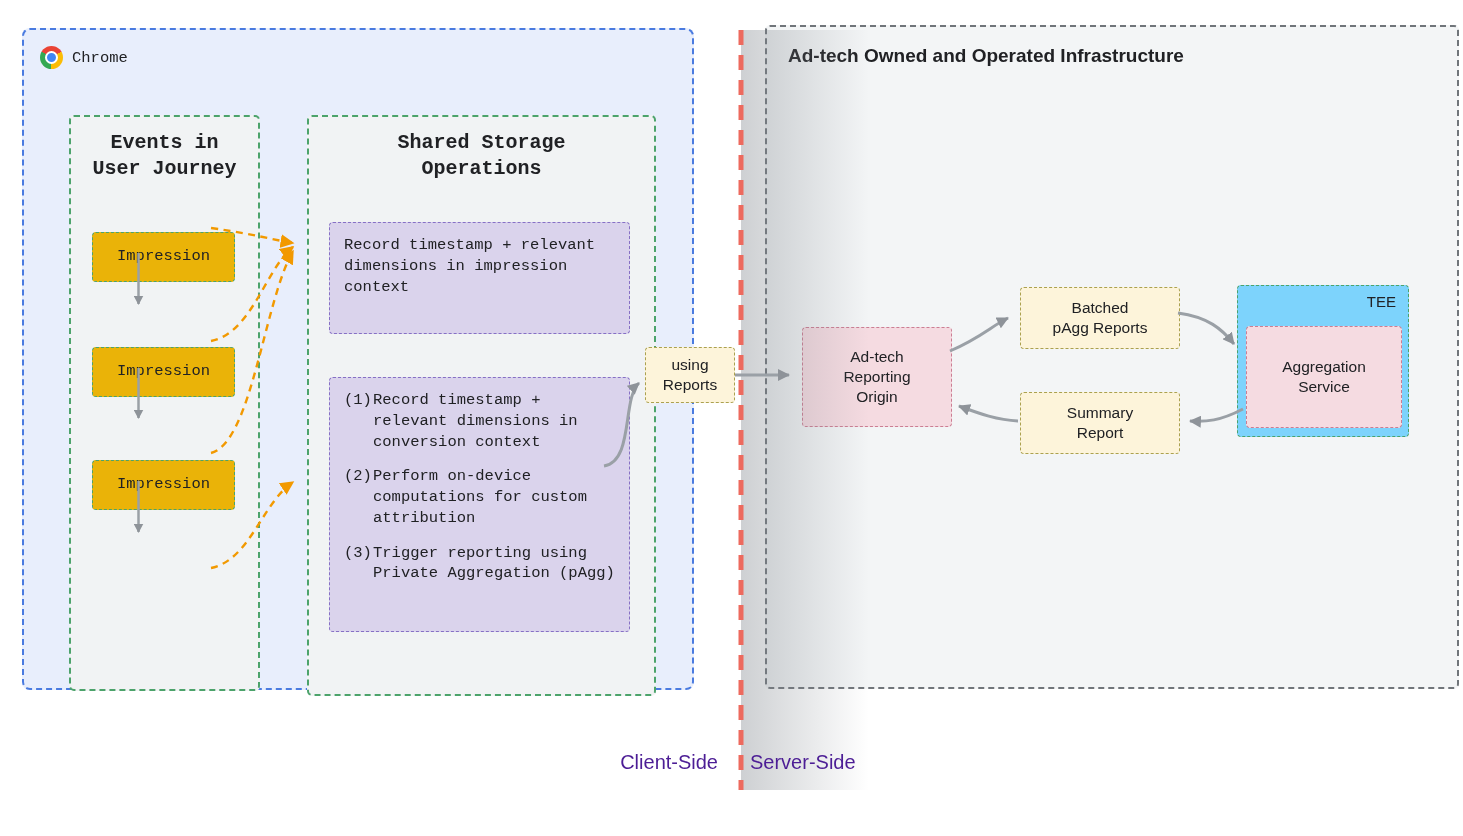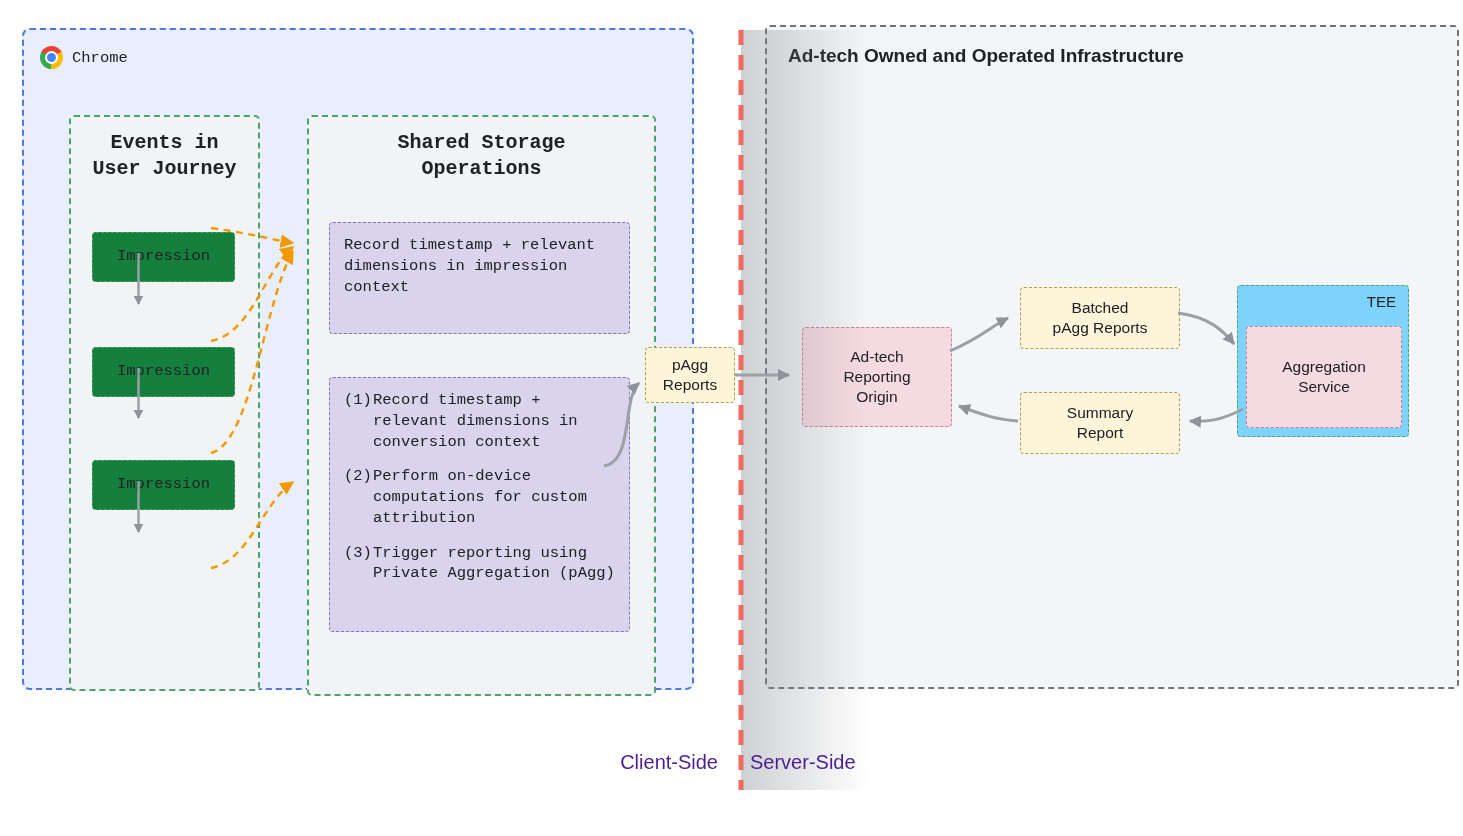--- a/index.html
+++ b/index.html
@@ -33,21 +33,21 @@
     background:rgba(241,243,244,0.85); border:2px dashed #70757a; border-radius:5px;
   }
   .adtech-title { position:absolute; left:21px; top:18px; font-weight:bold; font-size:19px; }
 
   
   .node {
     position:absolute; display:flex; align-items:center; justify-content:center;
     text-align:center; font-size:15.5px; line-height:1.28; border-radius:4px;
     white-space:pre-line; box-sizing:border-box;
   }
-  .node-green  { background:#15803d; border:1.5px dashed #4ca36b;text-align:center; }
+  .node-green  { background:#eab308; border:1.5px dashed #4ca36b;text-align:center; }
   .node-yellow { background:#fdf4da; border:1.5px dashed #aba14f; }
   .node-pink   { background:#f5dbe1; border:1.5px dashed #cb7e93; }
 
   .evt { left:21px; width:143px; height:50px; }
   .evt-1 { top:115px; } .evt-2 { top:230px; } .evt-3 { top:343px; } .evt-4 { top:458px; }
 
   .purple-box {
     position:absolute; left:20px; width:301px; background:#dad3ec;
     border:1.5px dashed #8670c5; border-radius:4px; box-sizing:border-box;
     font-size:15.5px; line-height:1.34; padding:12px 14px; text-align:left;
@@ -128,21 +128,21 @@
         </div>
         <div class="op-row">
           <span class="op-num">(3)</span>
           <span class="op-text">Trigger reporting using
 Private Aggregation (pAgg)</span>
         </div>
       </div>
     </div>
   </div>
 
-  <div class="node node-yellow pagg-box">pAgg
+  <div class="node node-yellow pagg-box">using
 Reports</div>
 
   <div class="adtech-panel">
     <div class="adtech-title">Ad-tech Owned and Operated Infrastructure</div>
     <div class="node node-pink origin-box">Ad-tech
 Reporting
 Origin</div>
     <div class="node node-yellow batched-box">Batched
 pAgg Reports</div>
     <div class="node node-yellow summary-box">Summary

